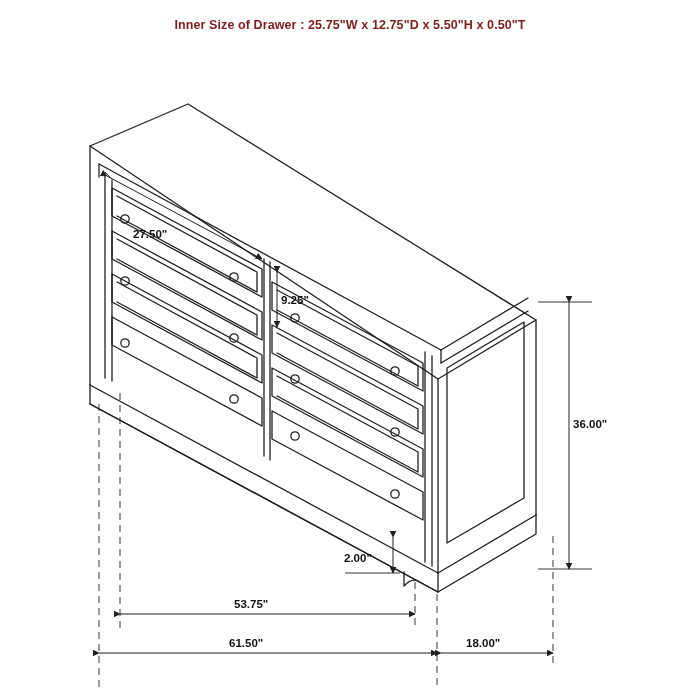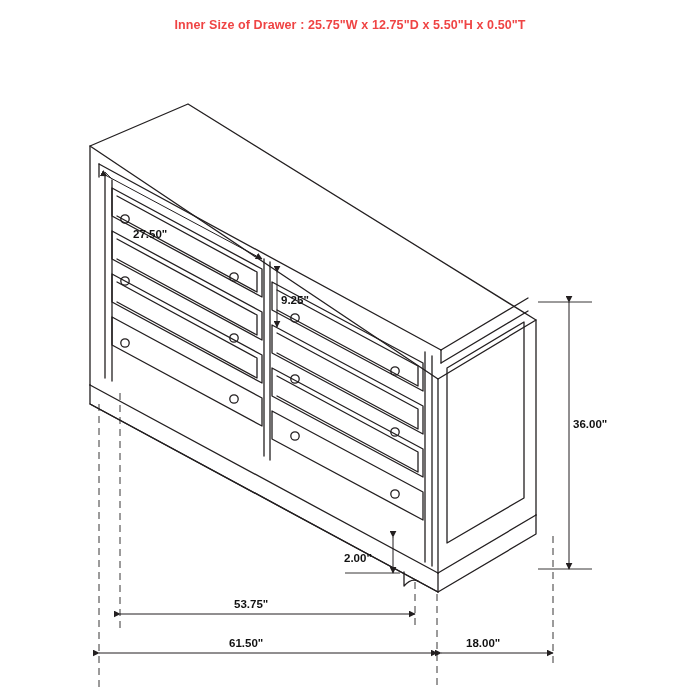--- a/index.html
+++ b/index.html
@@ -22,21 +22,21 @@
   }
   #title {
     position: absolute;
     left: 0;
     top: 18px;
     width: 700px;
     text-align: center;
     font-size: 12.5px;
     font-weight: bold;
     letter-spacing: 0.1px;
-    color: #ef4444;
+    color: #7f1d1d;
   }
   svg#drawing {
     position: absolute;
     left: 0;
     top: 0;
     width: 700px;
     height: 700px;
   }
   .dimlabel {
     position: absolute;

